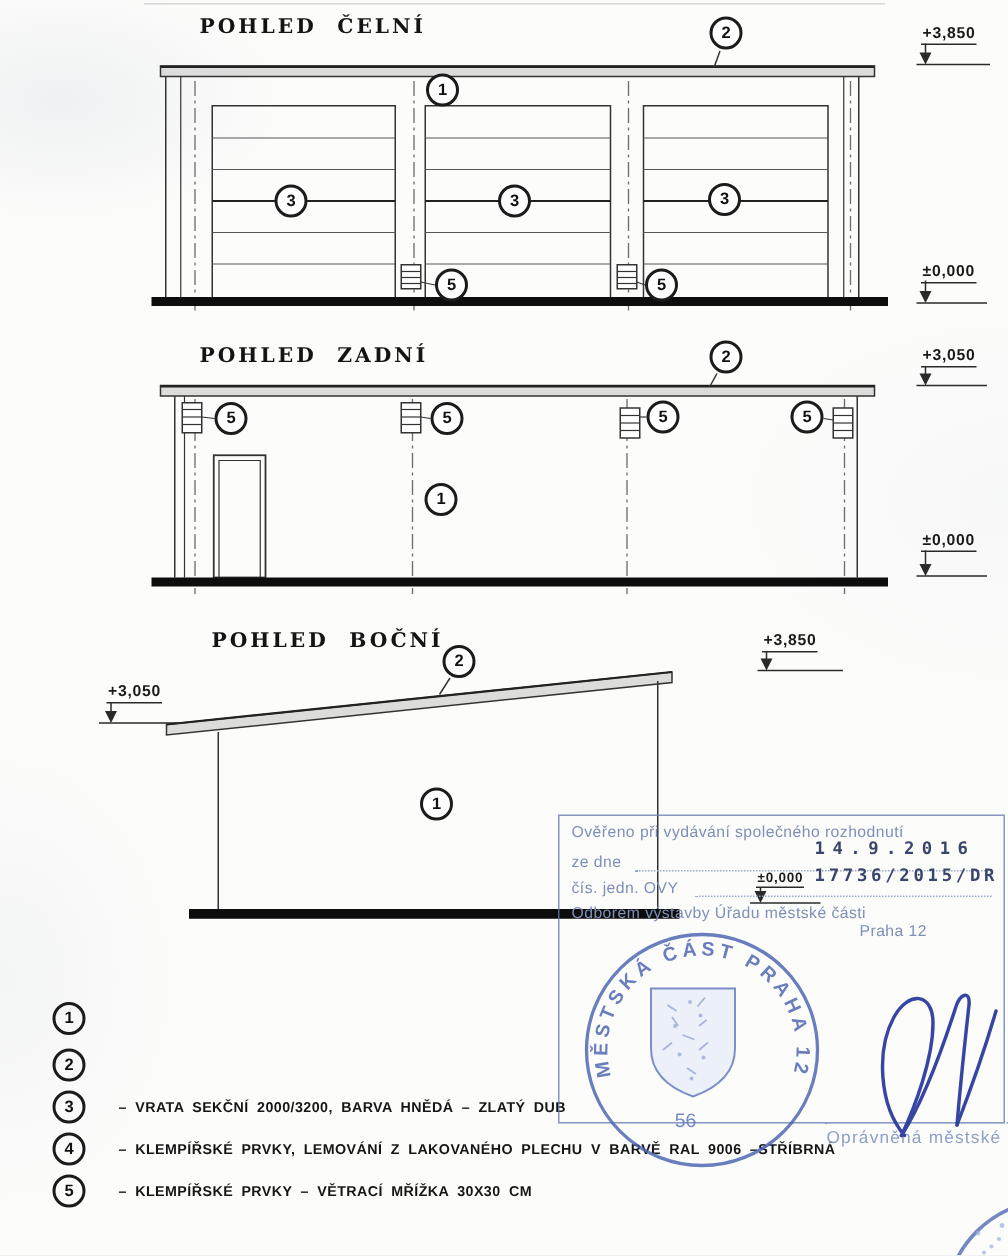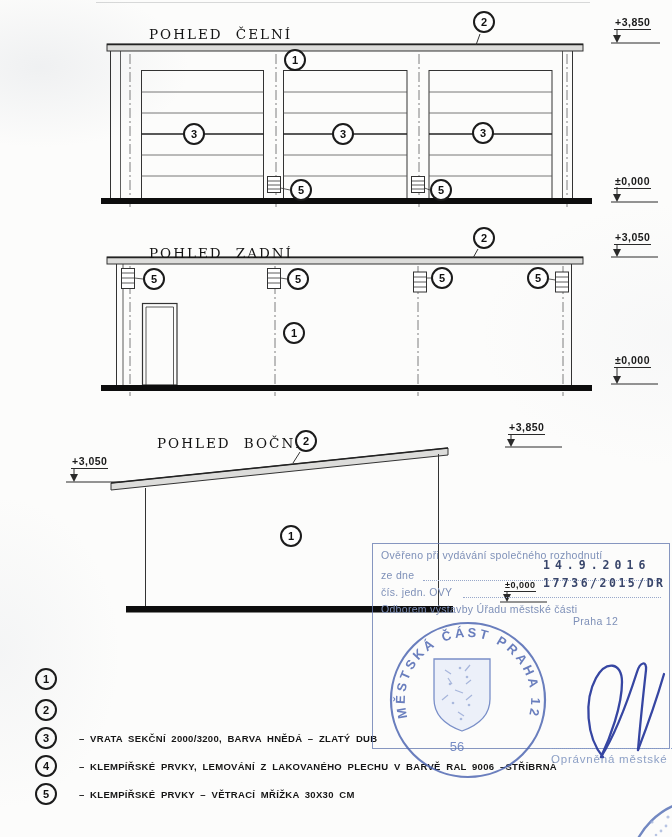--- a/index.html
+++ b/index.html
@@ -9,22 +9,22 @@
     background:
       radial-gradient(240px 130px at 6% 8%, rgba(188,194,204,.20), transparent 62%),
       radial-gradient(200px 260px at 0% 78%, rgba(196,202,212,.14), transparent 60%),
       radial-gradient(320px 220px at 100% 40%, rgba(205,210,220,.10), transparent 60%),
       #fcfcfb;
   }
   .lines,.bluelayer{position:absolute;left:0;top:0;pointer-events:none;}
   .scanline{position:absolute;left:96px;top:2px;width:494px;height:1px;background:rgba(120,122,126,.28);}
 
   
-  .vt{position:absolute;margin:16px;color:#141414;font-family:"DejaVu Serif","Liberation Serif",serif;
-      font-weight:normal;font-size:13.5px;letter-spacing:2px;word-spacing:7px;white-space:nowrap;}
+  .vt{position:absolute;margin:0;color:#141414;font-family:"DejaVu Serif","Liberation Serif",serif;
+      font-weight:bold;font-size:13.5px;letter-spacing:2px;word-spacing:7px;white-space:nowrap;}
   .vt-front{left:133px;top:10px;}
   .vt-rear{left:133px;top:229px;}
   .vt-side{left:141px;top:419px;}
 
   
   .co{position:absolute;width:22px;height:22px;box-sizing:border-box;border:2px solid #1b1b1b;
       border-radius:50%;background:#fff;color:#111;font-size:11px;font-weight:bold;
       text-align:center;line-height:18px;}
   .co-f2{left:473px;top:11px;}   .co-f1{left:284px;top:49px;}
   .co-f3a{left:183px;top:123px;} .co-f3b{left:332px;top:123px;} .co-f3c{left:472px;top:122px;}

